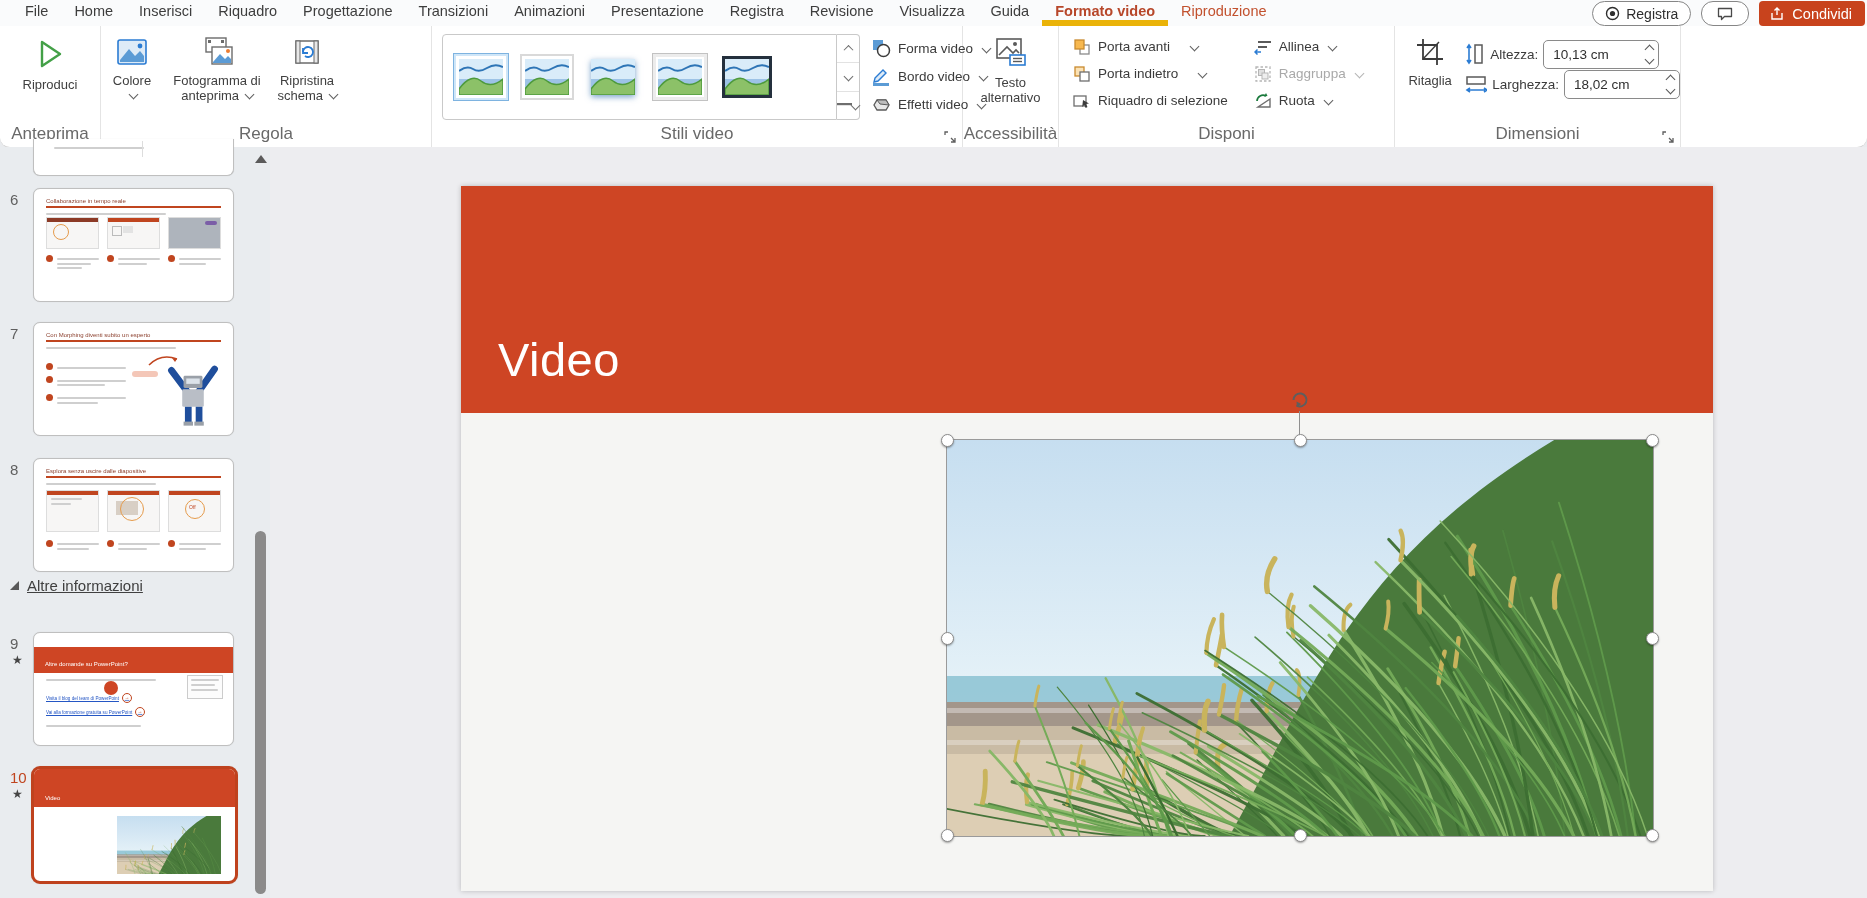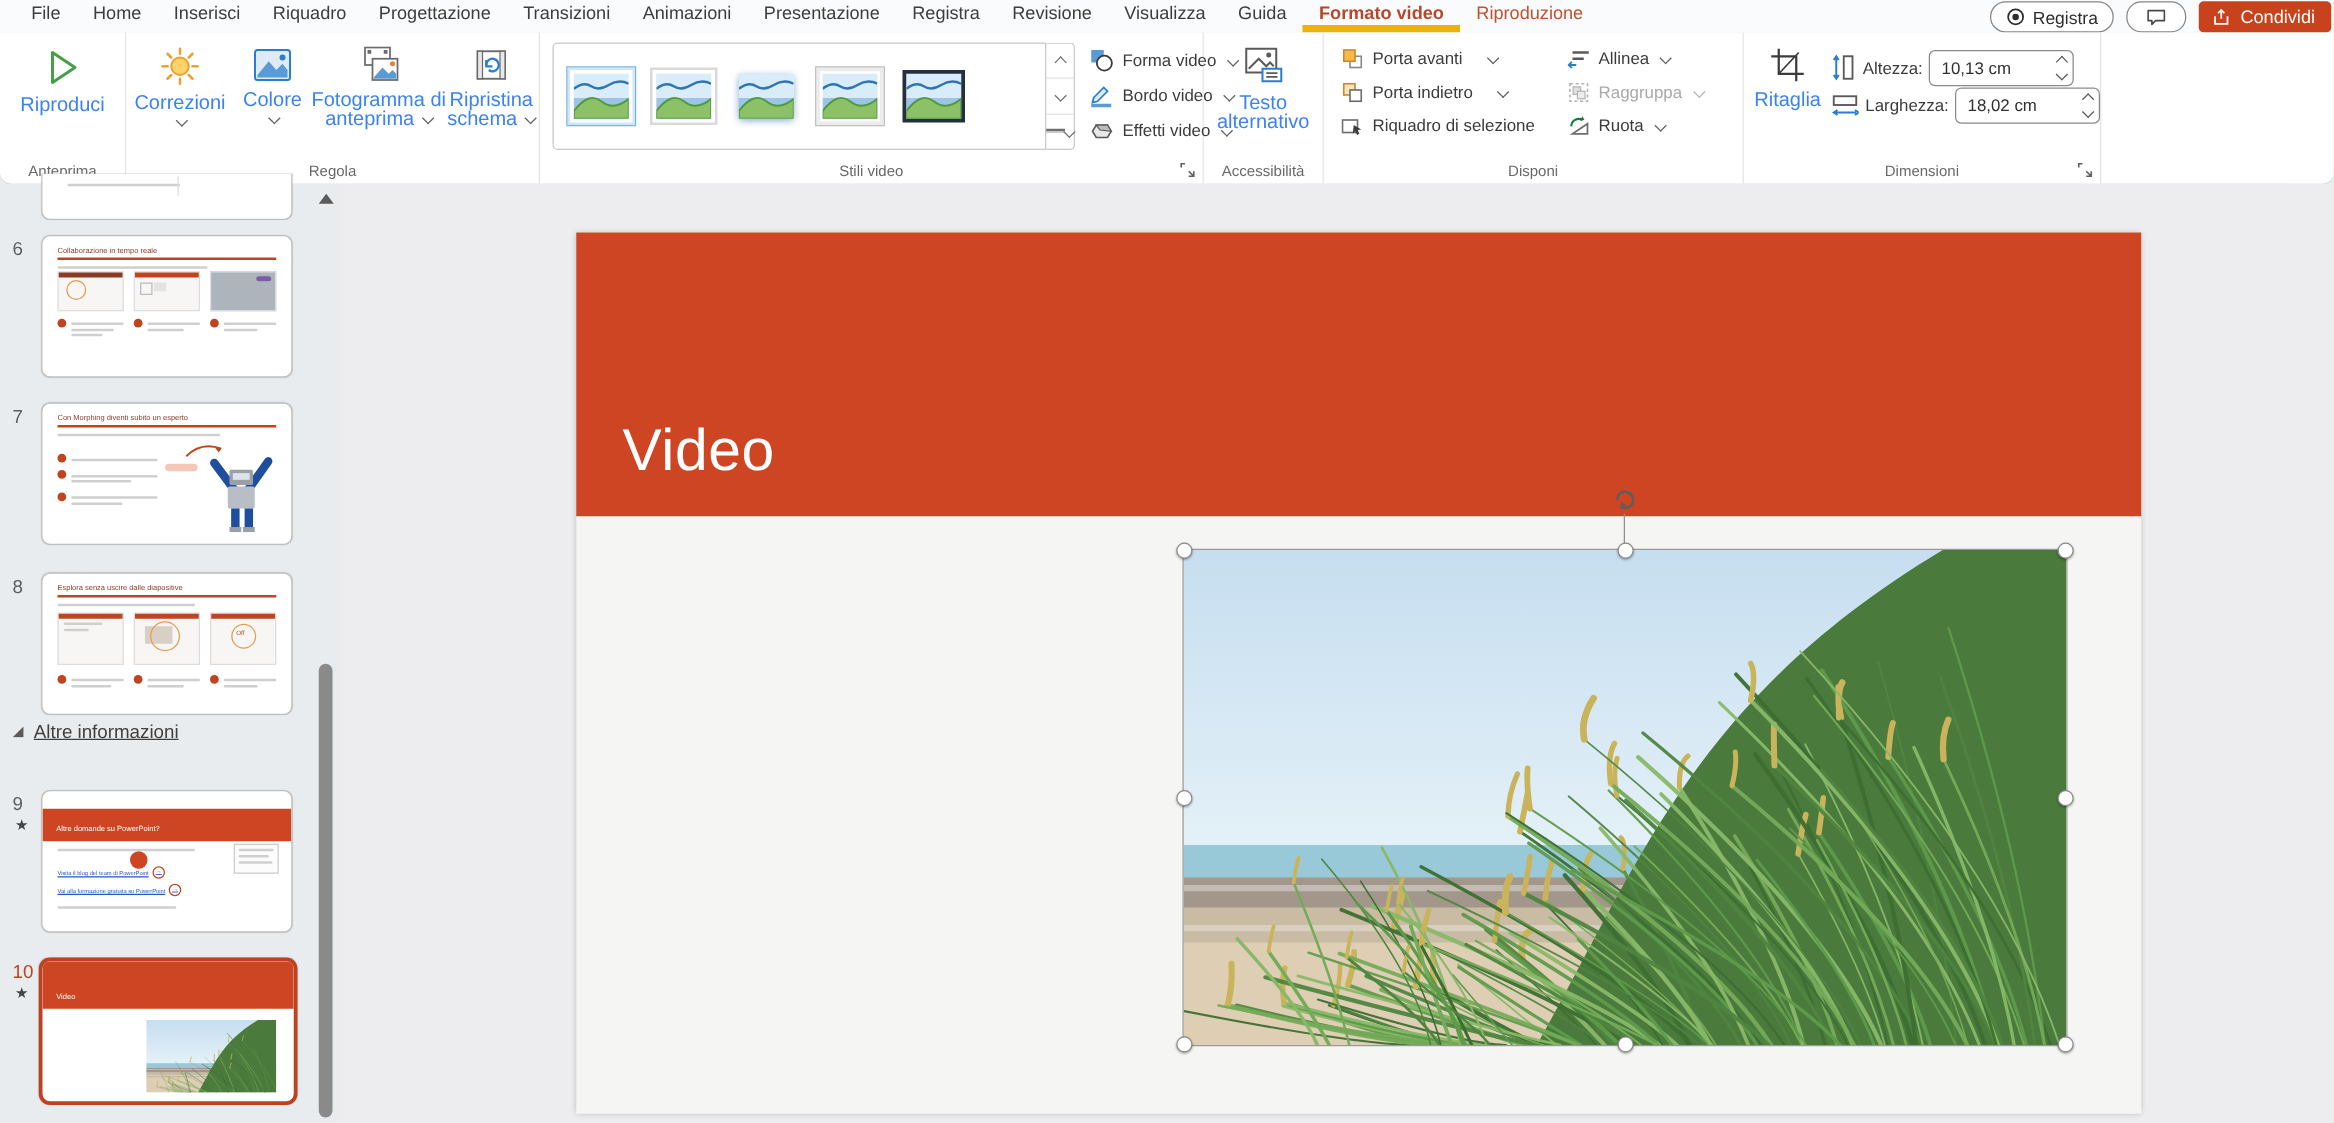--- a/index.html
+++ b/index.html
@@ -12,24 +12,24 @@
   .mtab.active{color:#b7472a;font-weight:bold;border-bottom:6px solid #eab308;padding-bottom:1px;}
   .mtab.contextual{color:#c2512e;}
   #topbtns{position:absolute;right:2px;top:1px;display:flex;gap:10px;align-items:center;}
   .pillbtn{display:flex;align-items:center;gap:6px;background:#fff;border:1px solid #868686;border-radius:13px;height:23px;padding:0 12px;font-size:14px;color:#2e2e2e;}
   .commentbtn{width:46px;height:23px;background:#fff;border:1px solid #868686;border-radius:12px;display:flex;align-items:center;justify-content:center;}
   .sharebtn{display:flex;align-items:center;gap:7px;background:#c8431d;border-radius:4px;height:25px;padding:0 13px 0 11px;font-size:14.5px;color:#fff;}
 
   
   #ribbon{position:absolute;top:26px;left:0;width:1867px;height:121px;background:#fff;border-bottom:1px solid #d0d0d0;border-radius:0 0 10px 10px;display:flex;}
   .rgroup{position:relative;height:100%;border-right:1px solid #e4e4e4;flex:0 0 auto;}
-  .glabel{position:absolute;bottom:3px;left:0;right:0;text-align:center;font-size:12px;color:#696969;}
+  .glabel{position:absolute;bottom:3px;left:0;right:0;text-align:center;font-size:17px;color:#696969;}
   .launcher{position:absolute;bottom:4px;right:5px;width:13px;height:13px;}
   .bigbtn{display:flex;flex-direction:column;align-items:center;justify-content:flex-start;padding-top:11px;height:84px;cursor:pointer;}
-  .bigbtn .blab{font-size:16px;color:#3b82f6;margin-top:6px;text-align:center;line-height:15px;}
+  .bigbtn .blab{font-size:13px;color:#404040;margin-top:6px;text-align:center;line-height:15px;}
   .chev{display:inline-block;width:6px;height:6px;border-right:1.4px solid #5f5f5f;border-bottom:1.4px solid #5f5f5f;transform:rotate(45deg);vertical-align:2px;margin-left:3px;}
   .chev.dis{border-color:#b5b5b5;}
   .smallrow{display:flex;align-items:center;gap:7px;font-size:13.5px;color:#3b3b3b;height:27px;cursor:pointer;white-space:nowrap;}
   .smallrow.dis{color:#a9a9a9;}
   
   .gal{display:flex;align-items:flex-start;}
   .galbox{margin:8px 0 0 10px;width:382px;height:84px;border:1px solid #c9c9c9;border-radius:4px 0 0 4px;display:flex;align-items:center;gap:12px;padding-left:11px;background:#fff;}
   .galscroll{margin-top:8px;width:22px;height:84px;border:1px solid #c9c9c9;border-left:none;border-radius:0 4px 4px 0;display:flex;flex-direction:column;}
   .galscroll div{flex:1;display:flex;align-items:center;justify-content:center;border-bottom:1px solid #e2e2e2;}
   .galscroll div:last-child{border-bottom:none;}
@@ -168,36 +168,20 @@
       <div class="bigbtn">
         <svg width="34" height="34" viewBox="0 0 34 34">
             <path d="M9,5 L27,17 L9,29 Z" fill="#fff" stroke="#43a047" stroke-width="2.4" stroke-linejoin="round"></path>
           </svg>
         <div class="blab">Riproduci</div>
       </div>
       <div class="glabel">Anteprima</div>
     </div>
 
     <div class="rgroup" style="width:330px;display:flex;">
-      <div class="bigbtn" style="width:86px;">
-        <svg width="32" height="32" viewBox="0 0 32 32">
-          <circle cx="16" cy="16" r="7" fill="#fdd36a" stroke="#ef9f2f" stroke-width="1.5"></circle>
-          <g stroke="#ef9f2f" stroke-width="2" stroke-linecap="round">
-            <line x1="16" y1="2" x2="16" y2="6"></line>
-              <line x1="16" y1="26" x2="16" y2="30"></line>
-            <line x1="2" y1="16" x2="6" y2="16"></line>
-              <line x1="26" y1="16" x2="30" y2="16"></line>
-            <line x1="6" y1="6" x2="9" y2="9"></line>
-              <line x1="23" y1="23" x2="26" y2="26"></line>
-            <line x1="6" y1="26" x2="9" y2="23"></line>
-              <line x1="23" y1="9" x2="26" y2="6"></line>
-          </g>
-        </svg>
-        <div class="blab"><span>Correzioni</span><br><span class="chev"></span></div>
-      </div>
       <div class="bigbtn" style="width:62px;">
         <svg width="32" height="30" viewBox="0 0 32 30">
           <rect x="2" y="3" width="28" height="24" rx="2" fill="#deebf7" stroke="#2b7cd3" stroke-width="1.6"></rect>
           <path d="M4,23 L13,12 L19,19 L24,14 L28,19 V25 H4 Z" fill="#5b9bd5"></path>
           <circle cx="24" cy="9" r="2.4" fill="#2b7cd3"></circle>
         </svg>
         <div class="blab"><span>Colore</span><br><span class="chev"></span></div>
       </div>
       <div class="bigbtn" style="width:108px;">
         <svg width="34" height="30" viewBox="0 0 34 30">

